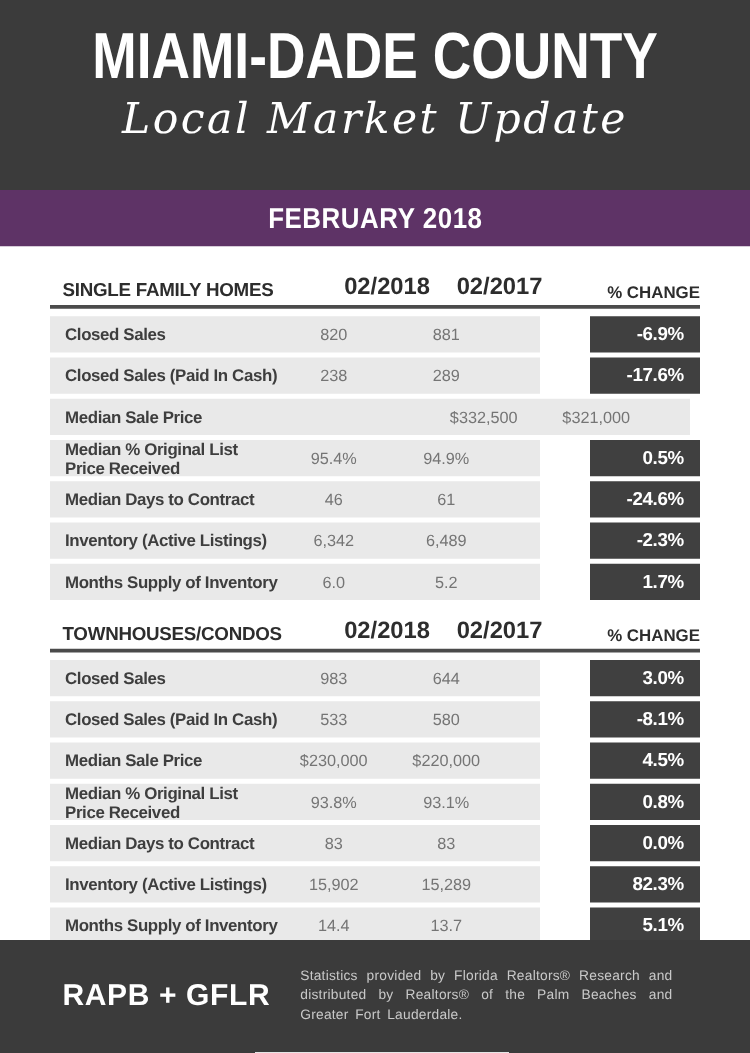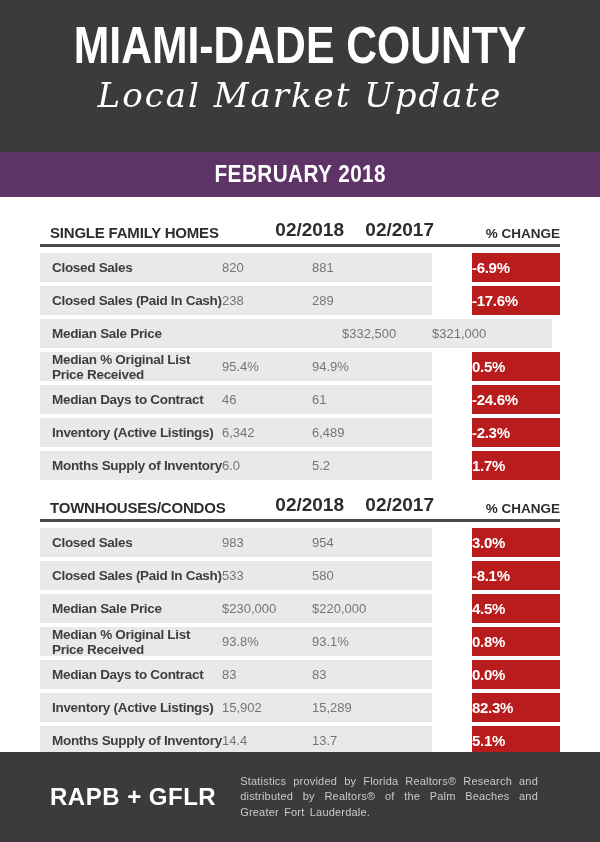--- a/index.html
+++ b/index.html
@@ -102,31 +102,32 @@
   .row-label {
     flex: 1;
     padding-left: 12px;
     font-size: 13.5px;
     font-weight: bold;
     color: #3e3e3e;
     letter-spacing: -0.3px;
   }
   .row-val {
     width: 90px;
+    text-align: center;
     font-size: 13px;
     color: #757575;
   }
   .row-spacer { width: 30px; }
   .row-change {
     width: 88px;
-    background: #b91c1c;
+    background: #404040;
     color: #ffffff;
     font-size: 15px;
     font-weight: bold;
-    text-align: left;
+    text-align: right;
     line-height: 29px;
     padding-right: 13px;
     letter-spacing: -0.3px;
   }
   .section-gap { height: 8px; }
 
   
   .footer {
     position: absolute;
     left: 0; right: 0; bottom: 0;
@@ -256,21 +257,21 @@
       <span class="th-col">02/2017</span>
       <span class="th-spacer"></span>
       <span class="th-change">% CHANGE</span>
     </div>
     <div class="rule"></div>
 
     <div class="row">
       <div class="row-main">
         <span class="row-label">Closed Sales</span>
         <span class="row-val">983</span>
-        <span class="row-val">954</span>
+        <span class="row-val">644</span>
         <span class="row-spacer"></span>
       </div>
       <div class="row-change">3.0%</div>
     </div>
 
     <div class="row">
       <div class="row-main">
         <span class="row-label">Closed Sales (Paid In Cash)</span>
         <span class="row-val">533</span>
         <span class="row-val">580</span>

